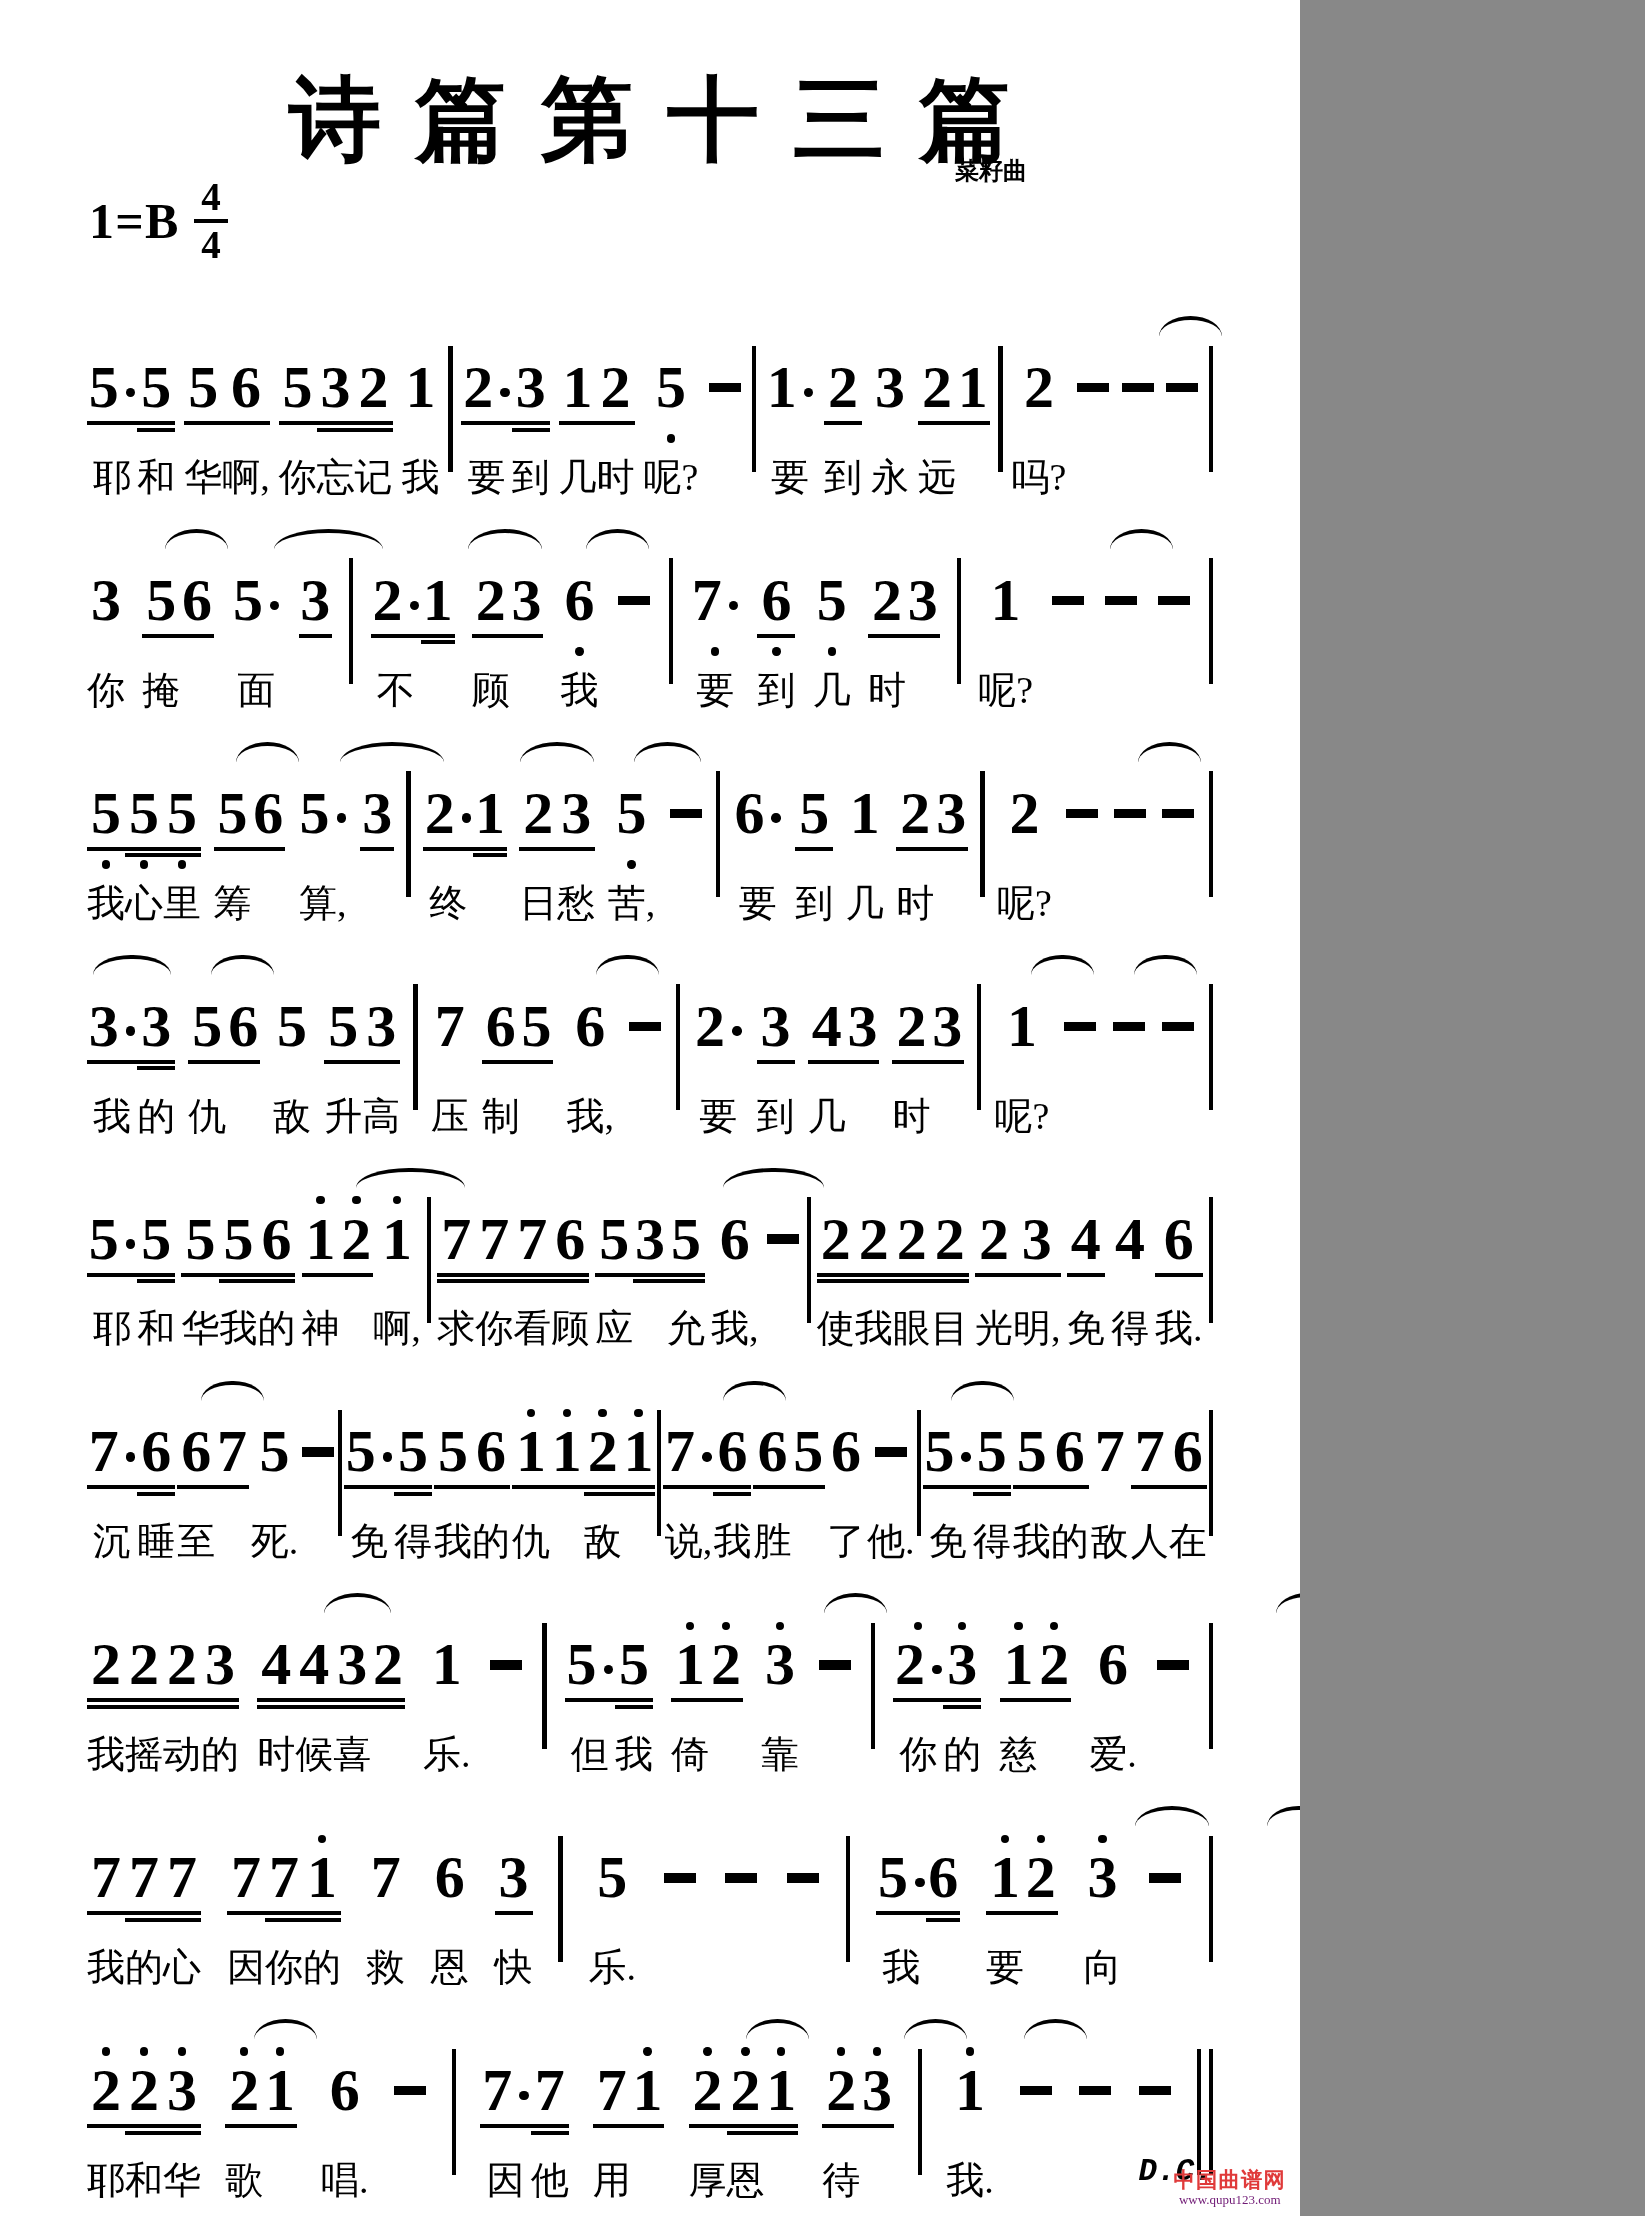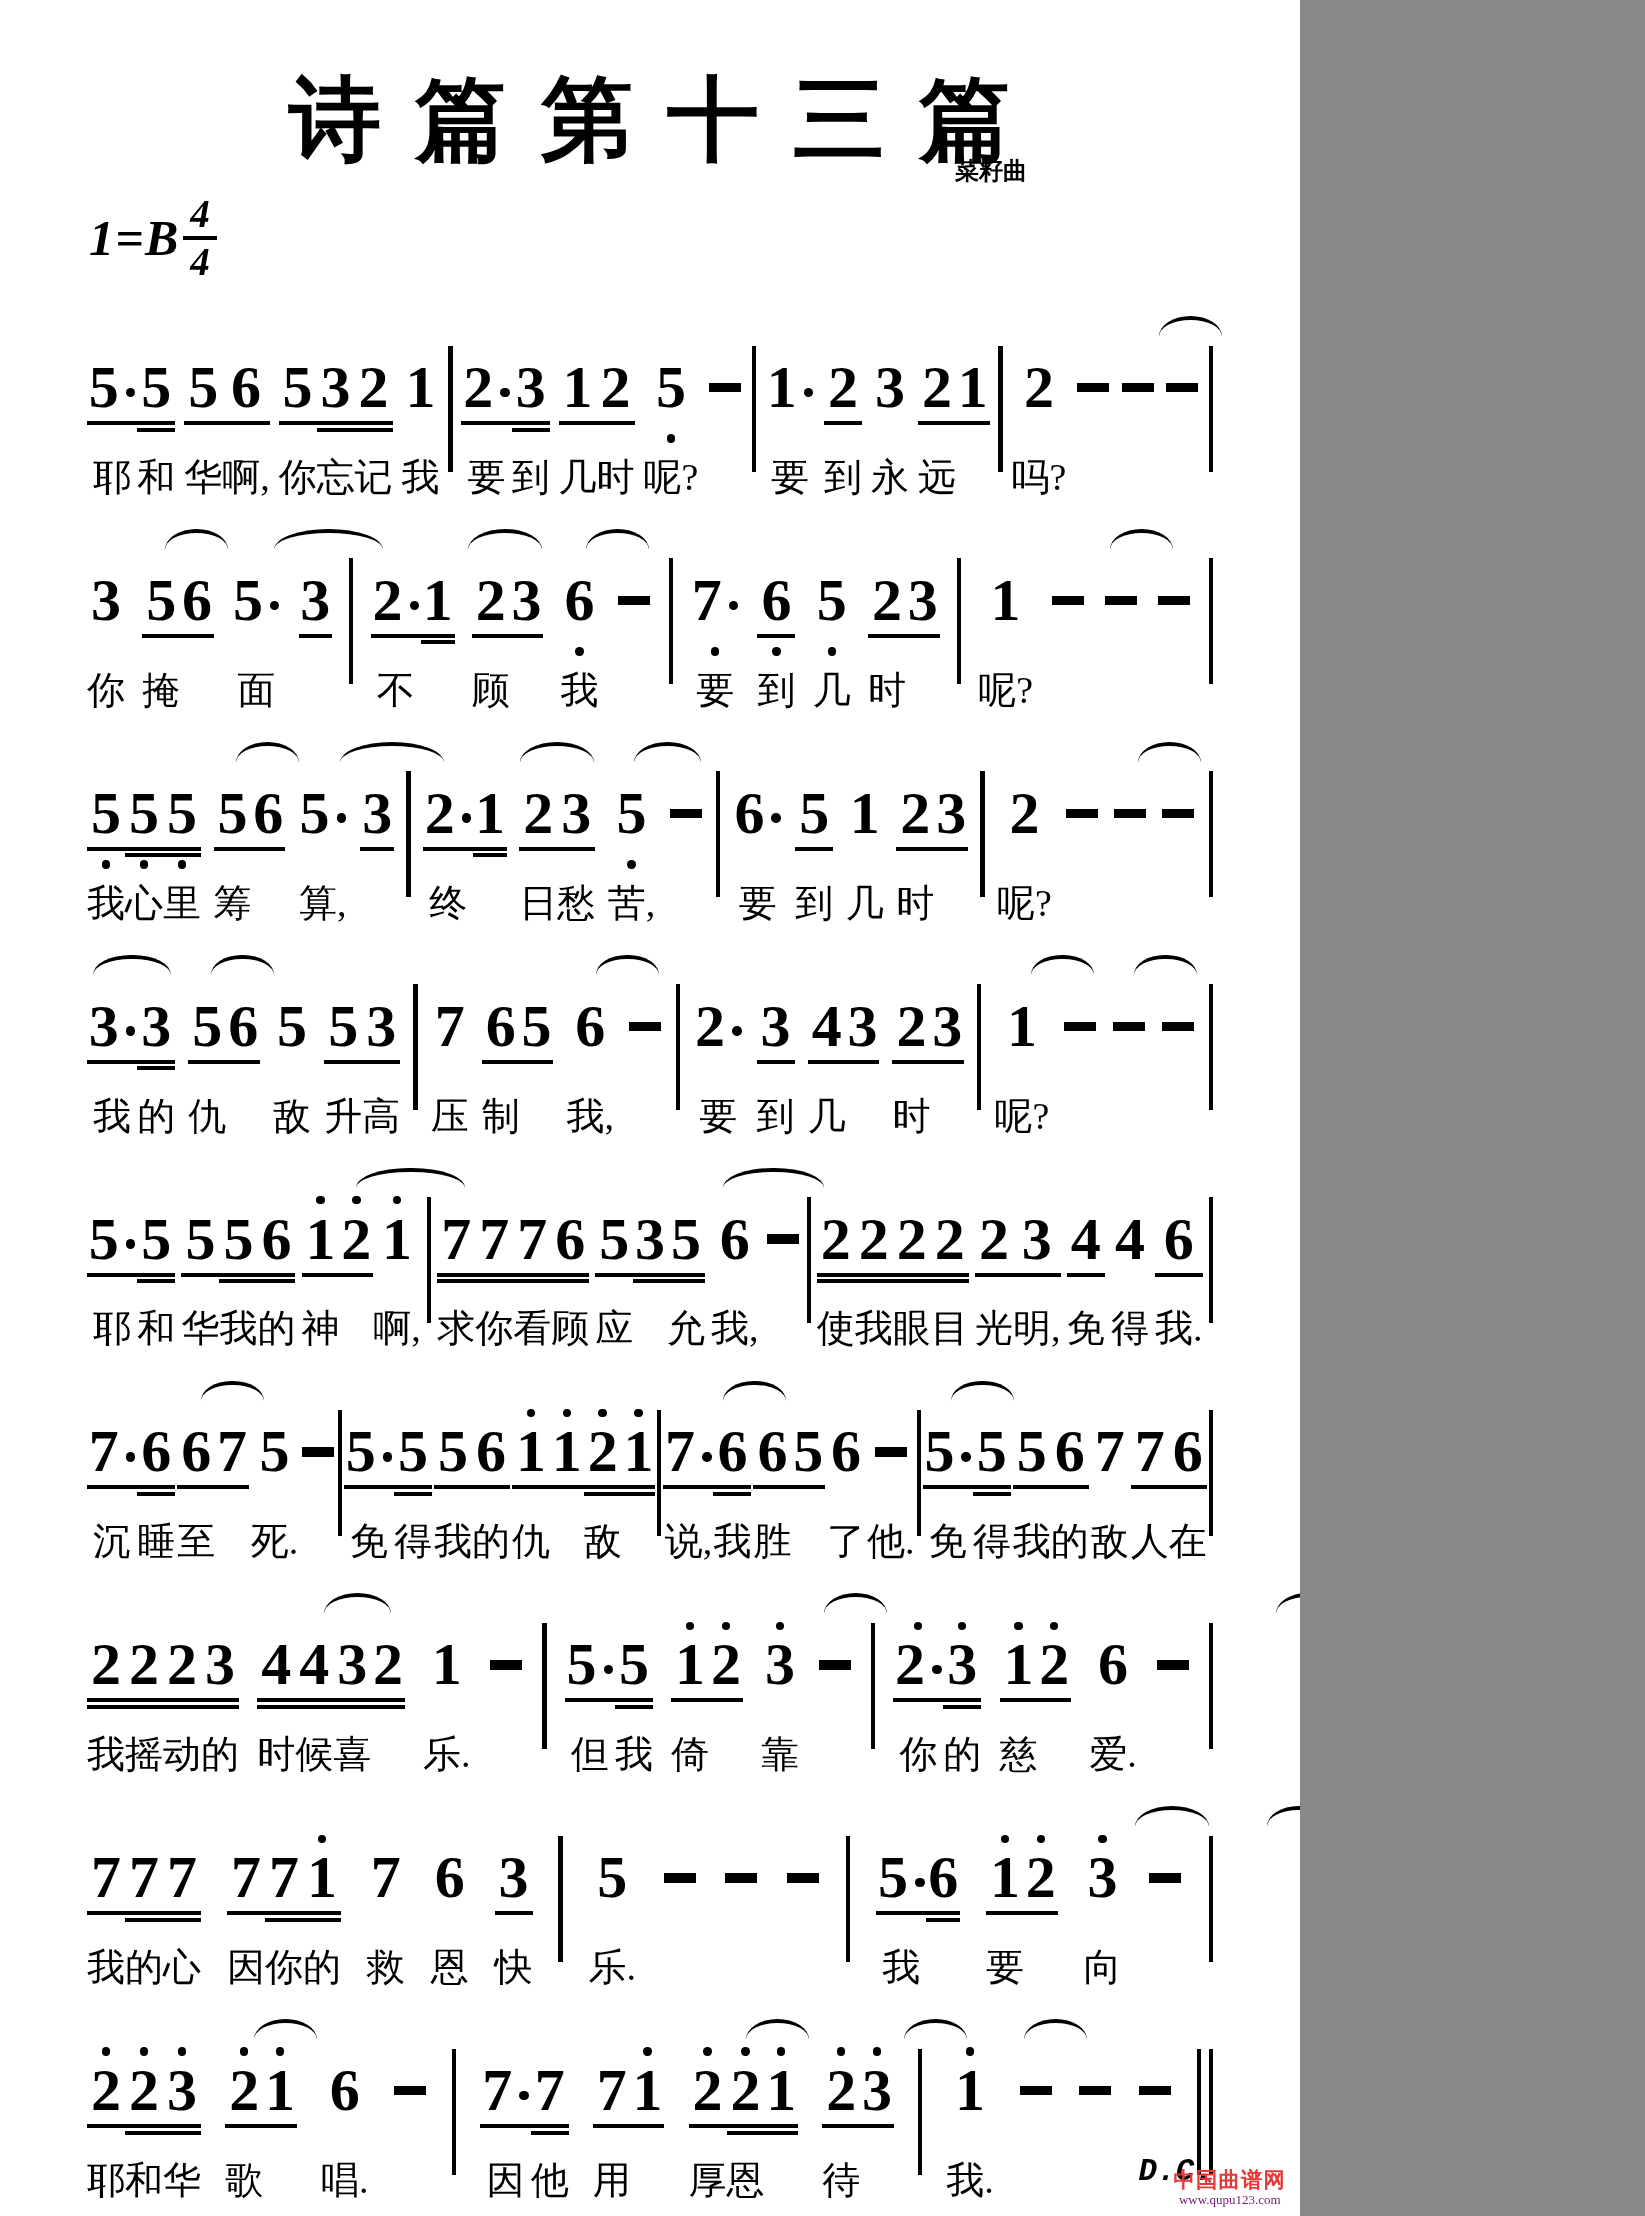--- a/index.html
+++ b/index.html
@@ -7,21 +7,21 @@
     width:1300px;height:2216px;position:relative;background:#ffffff;
     font-family:"Liberation Serif","DejaVu Serif",serif;color:#000;
     overflow:hidden;
   }
   
   .title{
     text-align:center;padding-top:70px;font-size:92px;font-weight:bold;
     letter-spacing:34px;margin-right:-34px;line-height:1.1;
   }
   .meta-row{position:relative;height:119px;margin:0 89px;}
-  .keysig{position:absolute;left:0px;top:23px;display:flex;align-items:center;gap:0;font-style:italic;}
+  .keysig{position:absolute;left:0px;top:6px;display:flex;align-items:center;gap:11px;}
   .keytext{font-size:50px;font-weight:bold;letter-spacing:1.2px;}
   .fraction{display:flex;flex-direction:column;align-items:center;width:41px;}
   .fraction .num,.fraction .den{font-size:39px;font-weight:bold;line-height:39px;}
   .fraction .fbar{width:34px;height:4.1px;background:#000;margin:2.4px 0;}
   .composer{position:absolute;right:184px;top:-16.6px;font-size:24px;font-weight:bold;}
   
   .sheet{margin:21.3px 87px 0 87px;}
   .system{position:relative;padding-top:27px;margin-bottom:15.4px;}
   .noterow{display:flex;justify-content:space-between;align-items:flex-start;}
   .grp{display:flex;align-items:flex-start;}

